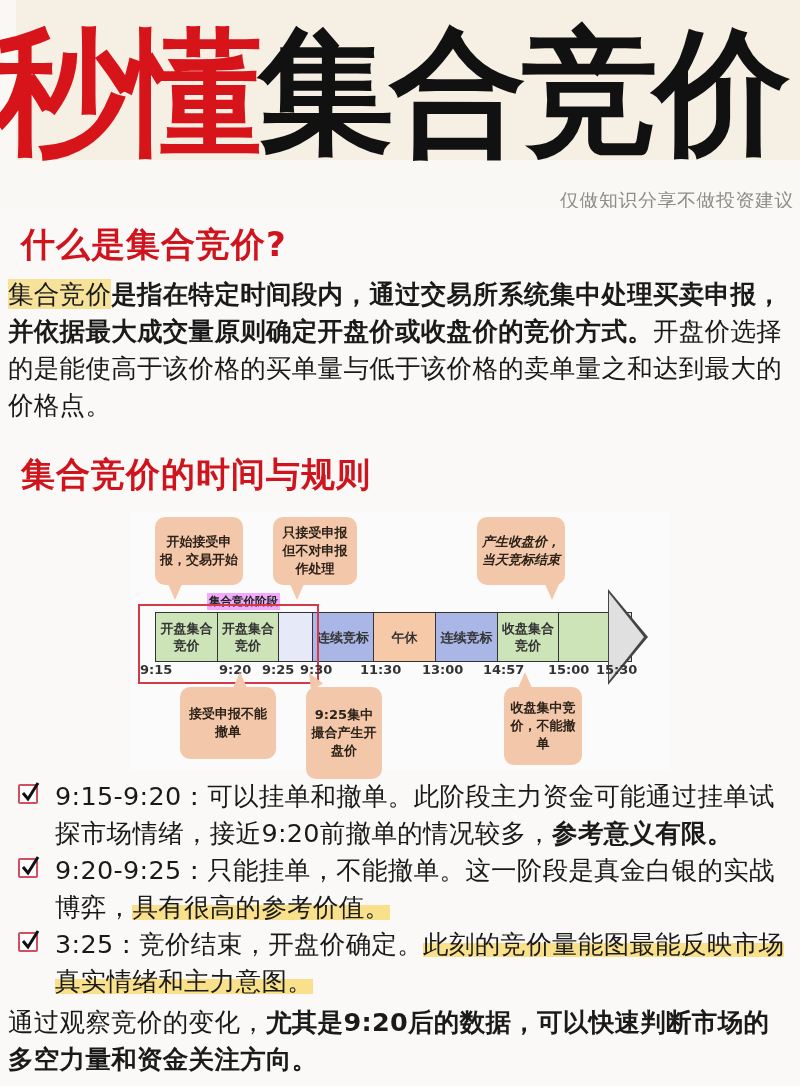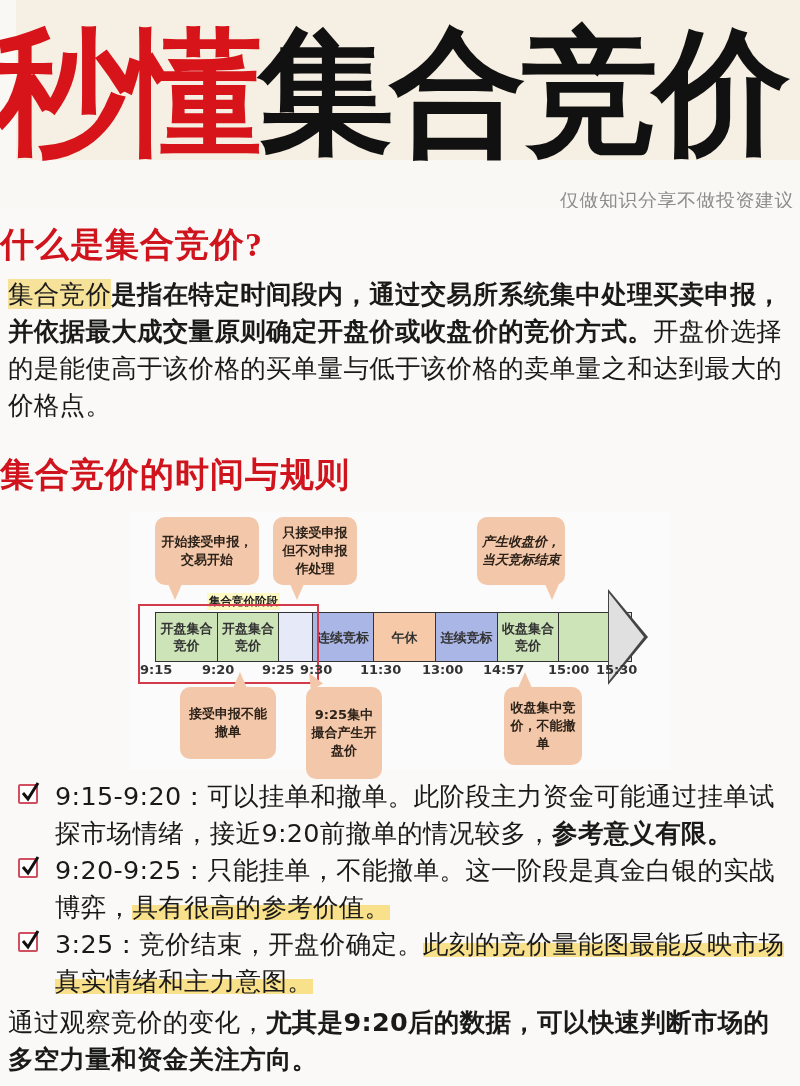--- a/index.html
+++ b/index.html
@@ -24,22 +24,22 @@
   .hero-title .black { color: #111; }
   .disclaimer {
     position: absolute; right: 22px; top: 188px;
     font-size: 19px; color: #8d8d8d; letter-spacing: 0.5px;
   }
   .content {
     position: absolute; left: 0; top: 208px; width: 800px; height: 878px;
     background: #faf9f7;
   }
   .section-title {
-    position: absolute; left: 0;
-    font-size: 34px; font-weight: bold; color: #d0141d; letter-spacing: 1px; font-family: Liberation Serif, serif;
+    position: absolute; left: 21px;
+    font-size: 34px; font-weight: bold; color: #d0141d; letter-spacing: 1px;
   }
   .para {
     position: absolute; left: 8px; width: 785px;
     font-size: 25.5px; line-height: 37px; letter-spacing: 0.3px;
   }
   .para b { font-weight: bold; }
   .hl { background: linear-gradient(transparent 45%, #f9e08a 45%, #f9e08a 92%, transparent 92%); }
   .hl-full { background: #f7e29a; }
 
   
@@ -54,21 +54,21 @@
     padding: 0 4px; box-sizing: border-box;
   }
   .tail-down, .tail-up {
     position: absolute; width: 0; height: 0;
     border-left: 7px solid transparent; border-right: 7px solid transparent;
   }
   .tail-down { border-top: 16px solid #f3c7a9; }
   .tail-up { border-bottom: 16px solid #f3c7a9; }
   .stage-label {
     position: absolute; left: 77px; top: 81px;
-    background: #fef9c3; font-size: 11.5px; font-weight: bold; color: #222;
+    background: #f0abfc; font-size: 11.5px; font-weight: bold; color: #222;
     padding: 1px 2px;
   }
   .timeline {
     position: absolute; left: 25px; top: 100px; height: 50px; display: flex;
     border: 1.5px solid #333; box-sizing: border-box;
   }
   .seg {
     height: 100%; box-sizing: border-box; border-right: 1.5px solid #333;
     display: flex; align-items: center; justify-content: center; text-align: center;
     font-size: 13px; font-weight: bold; color: #333; line-height: 17px;
@@ -118,21 +118,21 @@
 <div class="section-title" style="top:222px;">什么是集合竞价?</div>
 
 <div class="para" style="top:276px;">
   <span class="hl-full">集合竞价</span><b>是指在特定时间段内，通过交易所系统集中处理买卖申报，并依据最大成交量原则确定开盘价或收盘价的竞价方式。</b><span>开盘价选择的是能使高于该价格的买单量与低于该价格的卖单量之和达到最大的价格点。</span>
 </div>
 
 <div class="section-title" style="top:452px;">集合竞价的时间与规则</div>
 
 <div class="diagram">
 
-  <div class="bubble" style="left:25px; top:5px; width:104px; height:68px;">开始接受申报，交易开始</div>
+  <div class="bubble" style="left:25px; top:5px; width:88px; height:68px;">开始接受申报，交易开始</div>
   <div class="tail-down" style="left:38px; top:72px;"></div>
 
   <div class="bubble" style="left:143px; top:5px; width:84px; height:68px;">只接受申报但不对申报作处理</div>
   <div class="tail-down" style="left:160px; top:72px;"></div>
 
   <div class="bubble" style="left:347px; top:5px; width:88px; height:68px;font-style:italic;">产生收盘价，当天竞标结束</div>
   <div class="tail-down" style="left:415px; top:72px;"></div>
 
   <div class="stage-label">集合竞价阶段</div>
 
@@ -146,21 +146,21 @@
     <div class="seg" style="width:61px; background:#cde3b8;">收盘集合竞价</div>
     <div class="seg" style="width:52px; background:#cde3b8;"></div>
     <div class="seg" style="width:20px; background:#e0e0e0; border-right:none;"></div>
   </div>
   <div class="arrow-head"></div>
   <div class="arrow-head-inner"></div>
 
   <div class="red-box"></div>
 
   <div class="time-tick" style="left:10px;">9:15</div>
-  <div class="time-tick" style="left:72px;">9:20</div>
+  <div class="time-tick" style="left:89px;">9:20</div>
   <div class="time-tick" style="left:132px;">9:25</div>
   <div class="time-tick" style="left:170px;">9:30</div>
   <div class="time-tick" style="left:230px;">11:30</div>
   <div class="time-tick" style="left:292px;">13:00</div>
   <div class="time-tick" style="left:353px;">14:57</div>
   <div class="time-tick" style="left:418px;">15:00</div>
   <div class="time-tick" style="left:466px;">15:30</div>
 
   <div class="tail-up" style="left:103px; top:160px;"></div>
   <div class="bubble" style="left:50px; top:175px; width:96px; height:72px;">接受申报不能撤单</div>

